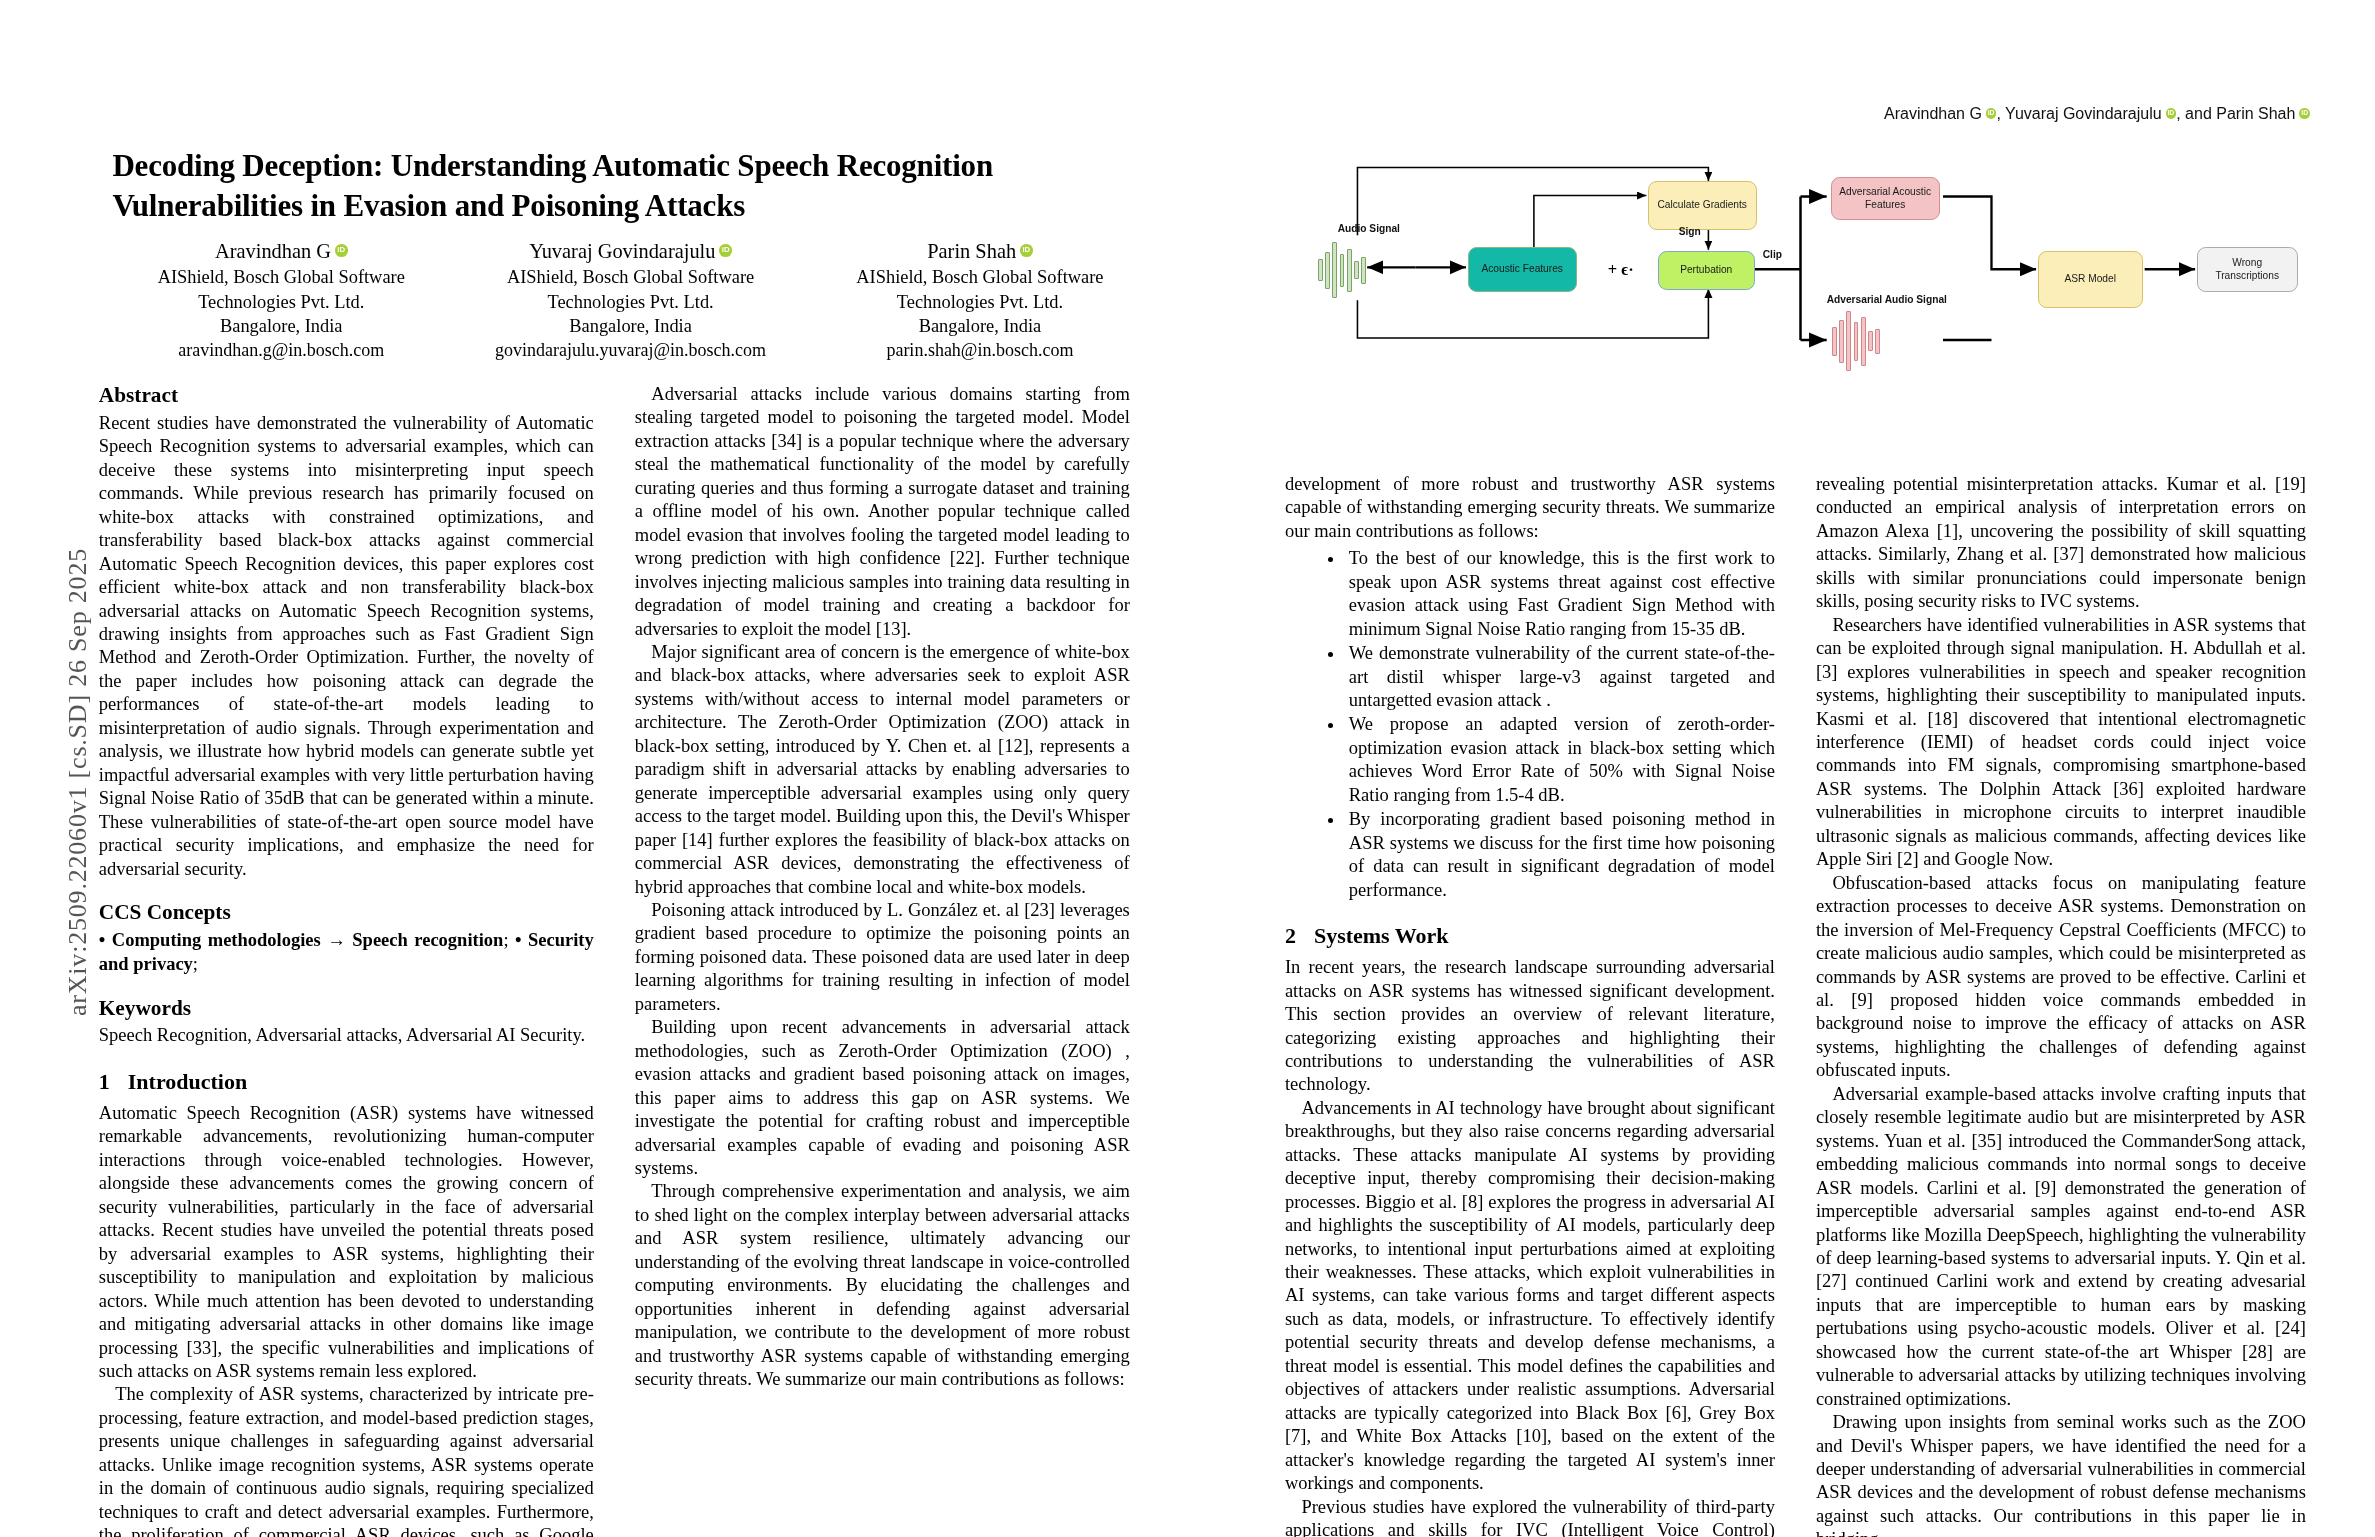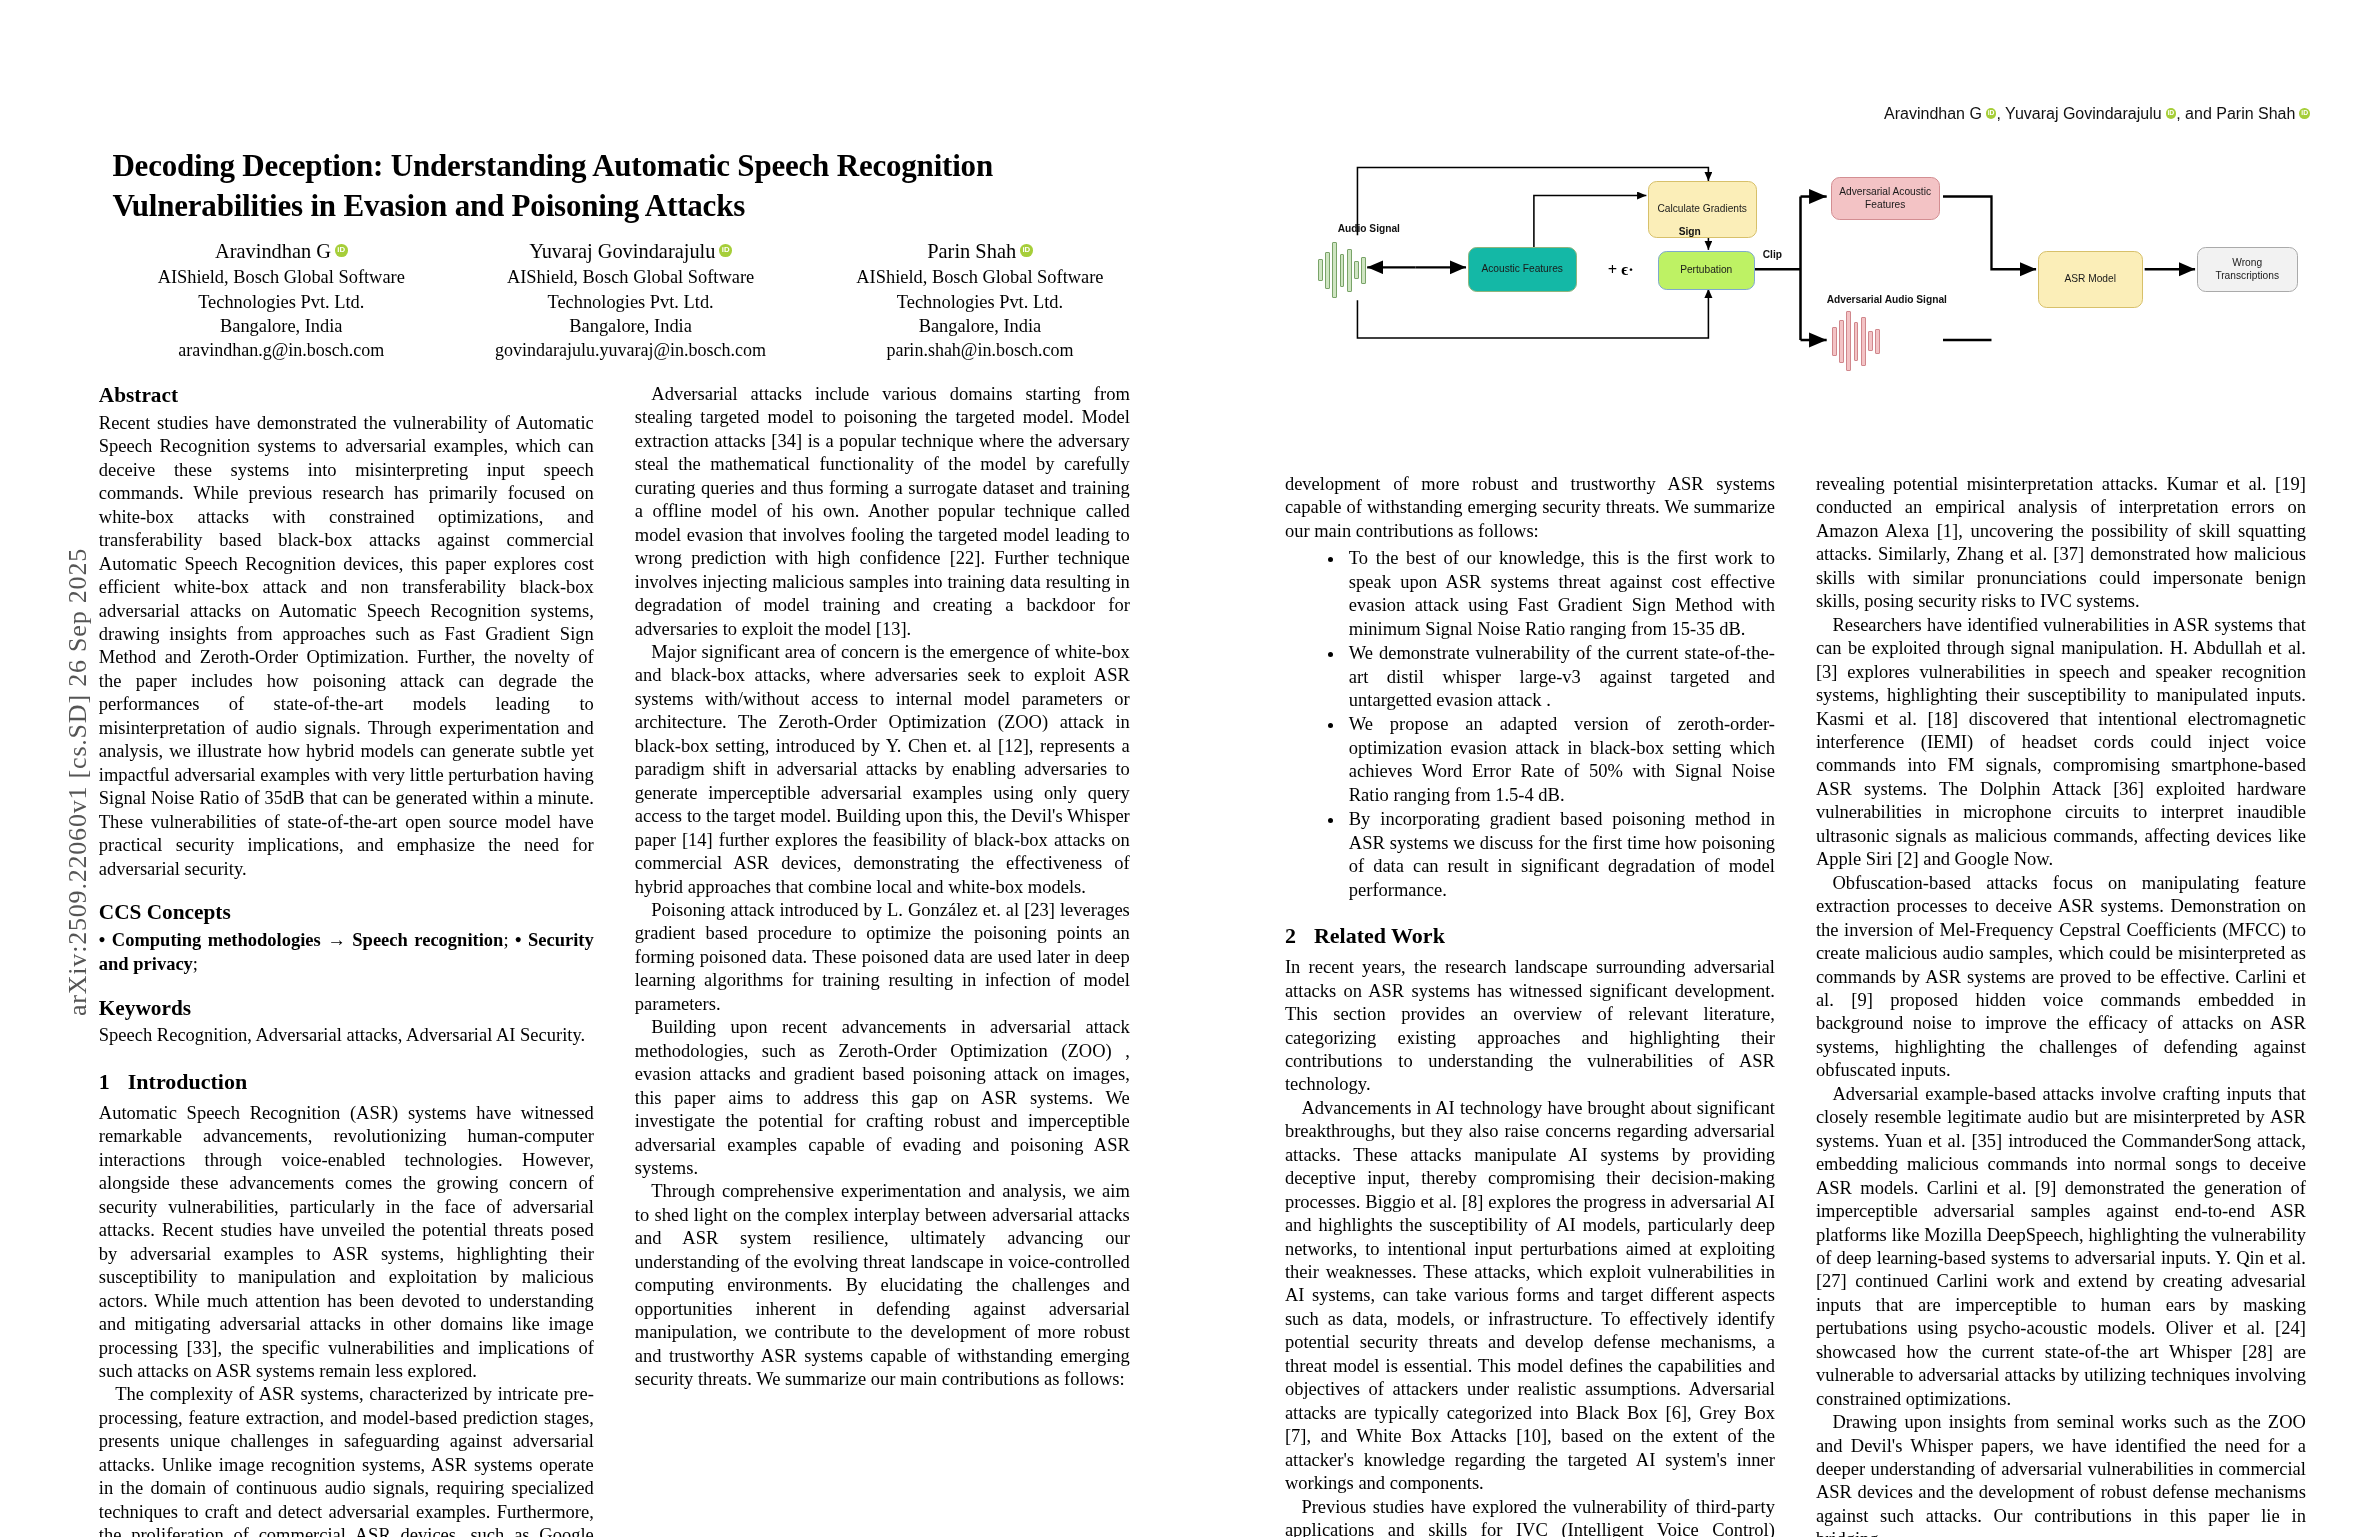--- a/index.html
+++ b/index.html
@@ -255,21 +255,21 @@
             <span style="height:37px"></span>
             <span style="height:56px"></span>
             <span style="height:33px"></span>
             <span style="height:43px"></span>
             <span style="height:17.5px"></span>
             <span style="height:27px"></span>
         </div>
 
         <div class="dbox green" style="left:177px; top:97px; width:109px; height:45px;">Acoustic Features</div>
 
-        <div class="dbox yellow" style="left:357px; top:31px; width:109px; height:57px;">Calculate Gradients</div>
+        <div class="dbox yellow" style="left:357px; top:31px; width:109px; height:49px;">Calculate Gradients</div>
 
         <div class="dlabel" style="left:388px; top:76px;">Sign</div>
 
         <div class="eps" style="left:317px; top:110px;">+ ϵ·</div>
 
         <div class="dbox blue" style="left:367px; top:101px; width:97px; height:39px;">Pertubation</div>
 
         <div class="dlabel" style="left:472px; top:99px;">Clip</div>
 
         <div class="dbox red" style="left:540px; top:27px; width:109px; height:43px;">Adversarial Acoustic Features</div>
@@ -298,21 +298,21 @@
       <div class="col-r">
 
         <p class="body">development of more robust and trustworthy ASR systems capable of withstanding emerging security threats. We summarize our main contributions as follows:</p>
         <ul class="contrib">
           <li>To the best of our knowledge, this is the first work to speak upon ASR systems threat against cost effective evasion attack using Fast Gradient Sign Method with minimum Signal Noise Ratio ranging from 15-35 dB.</li>
           <li>We demonstrate vulnerability of the current state-of-the-art distil whisper large-v3 against targeted and untargetted evasion attack .</li>
           <li>We propose an adapted version of zeroth-order-optimization evasion attack in black-box setting which achieves Word Error Rate of 50% with Signal Noise Ratio ranging from 1.5-4 dB.</li>
           <li>By incorporating gradient based poisoning method in ASR systems we discuss for the first time how poisoning of data can result in significant degradation of model performance.</li>
         </ul>
 
-        <h2 class="section"><span class="num">2</span><span>Related Work</span></h2>
+        <h2 class="section"><span class="num">2</span><span>Systems Work</span></h2>
         <p class="body">In recent years, the research landscape surrounding adversarial attacks on ASR systems has witnessed significant development. This section provides an overview of relevant literature, categorizing existing approaches and highlighting their contributions to understanding the vulnerabilities of ASR technology.</p>
         <p class="body indent">Advancements in AI technology have brought about significant breakthroughs, but they also raise concerns regarding adversarial attacks. These attacks manipulate AI systems by providing deceptive input, thereby compromising their decision-making processes. Biggio et al. [8] explores the progress in adversarial AI and highlights the susceptibility of AI models, particularly deep networks, to intentional input perturbations aimed at exploiting their weaknesses. These attacks, which exploit vulnerabilities in AI systems, can take various forms and target different aspects such as data, models, or infrastructure. To effectively identify potential security threats and develop defense mechanisms, a threat model is essential. This model defines the capabilities and objectives of attackers under realistic assumptions. Adversarial attacks are typically categorized into Black Box [6], Grey Box [7], and White Box Attacks [10], based on the extent of the attacker's knowledge regarding the targeted AI system's inner workings and components.</p>
         <p class="body indent">Previous studies have explored the vulnerability of third-party applications and skills for IVC (Intelligent Voice Control) systems,</p>
       </div>
 
       <div class="col-r">
         <p class="body">revealing potential misinterpretation attacks. Kumar et al. [19] conducted an empirical analysis of interpretation errors on Amazon Alexa [1], uncovering the possibility of skill squatting attacks. Similarly, Zhang et al. [37] demonstrated how malicious skills with similar pronunciations could impersonate benign skills, posing security risks to IVC systems.</p>
         <p class="body indent">Researchers have identified vulnerabilities in ASR systems that can be exploited through signal manipulation. H. Abdullah et al. [3] explores vulnerabilities in speech and speaker recognition systems, highlighting their susceptibility to manipulated inputs. Kasmi et al. [18] discovered that intentional electromagnetic interference (IEMI) of headset cords could inject voice commands into FM signals, compromising smartphone-based ASR systems. The Dolphin Attack [36] exploited hardware vulnerabilities in microphone circuits to interpret inaudible ultrasonic signals as malicious commands, affecting devices like Apple Siri [2] and Google Now.</p>
         <p class="body indent">Obfuscation-based attacks focus on manipulating feature extraction processes to deceive ASR systems. Demonstration on the inversion of Mel-Frequency Cepstral Coefficients (MFCC) to create malicious audio samples, which could be misinterpreted as commands by ASR systems are proved to be effective. Carlini et al. [9] proposed hidden voice commands embedded in background noise to improve the efficacy of attacks on ASR systems, highlighting the challenges of defending against obfuscated inputs.</p>
         <p class="body indent">Adversarial example-based attacks involve crafting inputs that closely resemble legitimate audio but are misinterpreted by ASR systems. Yuan et al. [35] introduced the CommanderSong attack, embedding malicious commands into normal songs to deceive ASR models. Carlini et al. [9] demonstrated the generation of imperceptible adversarial samples against end-to-end ASR platforms like Mozilla DeepSpeech, highlighting the vulnerability of deep learning-based systems to adversarial inputs. Y. Qin et al. [27] continued Carlini work and extend by creating advesarial inputs that are imperceptible to human ears by masking pertubations using psycho-acoustic models. Oliver et al. [24] showcased how the current state-of-the art Whisper [28] are vulnerable to adversarial attacks by utilizing techniques involving constrained optimizations.</p>

